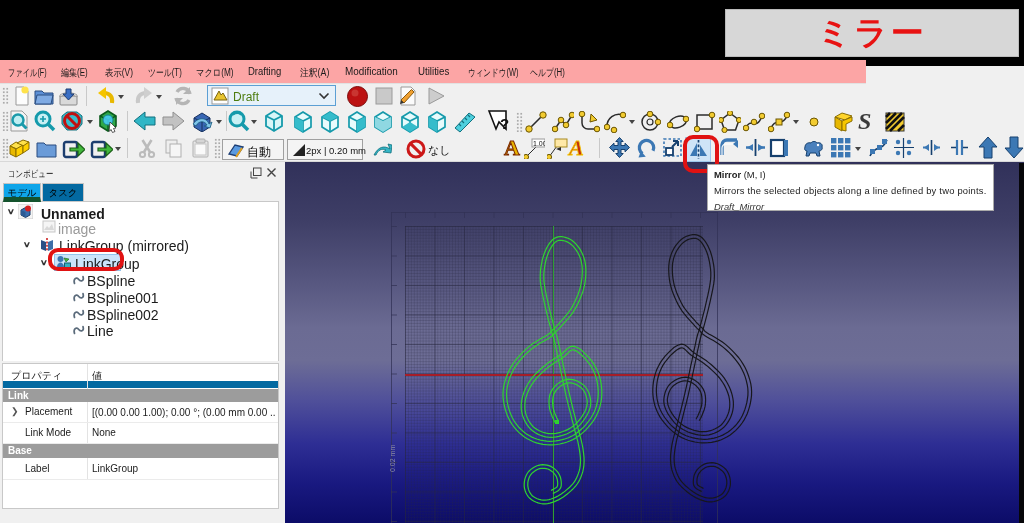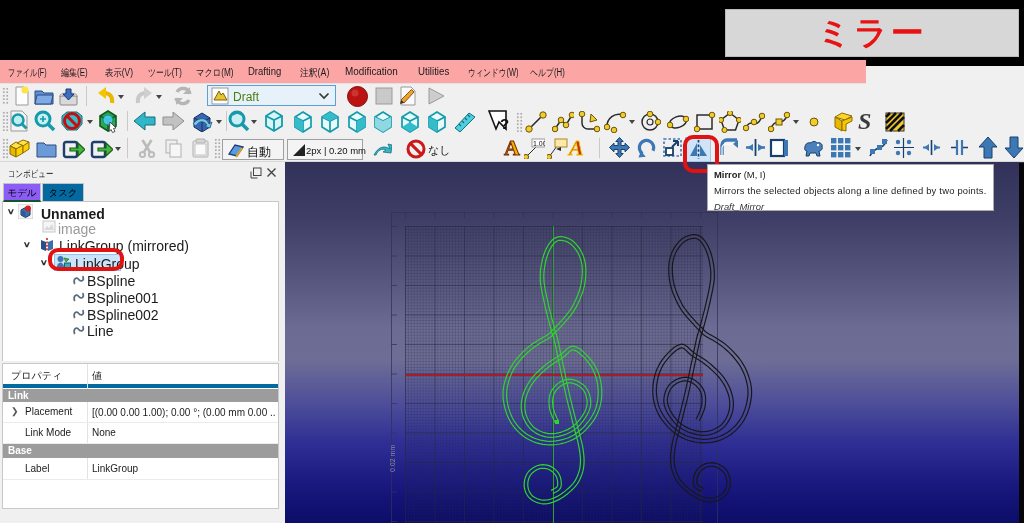--- a/index.html
+++ b/index.html
@@ -424,21 +424,21 @@
 </div>
 <div class="abs" id="panel">
 <span id="ptitle">コンボビュー</span>
 <svg class="ic" style="left:250px;top:5px" width="12" height="12">
       <rect x="3.5" y="1" width="7.5" height="7.5" fill="none" stroke="#444"></rect>
       <path d="M1 4.5V11h6.5" fill="none" stroke="#444"></path>
     </svg>
 <svg class="ic" style="left:266px;top:5px" width="11" height="11">
       <path d="M1.5 1.5l8 8M9.5 1.5l-8 8" stroke="#444" stroke-width="1.4"></path>
     </svg>
-<div class="tab" style="left:3px;width:38px;background:#8b5cf6;border-bottom:2px solid #14532d;z-index:2">モデル</div>
+<div class="tab" style="left:3px;width:38px;background:#0ea5e9;border-bottom:5px solid #14532d;z-index:2">モデル</div>
 <div class="tab" style="left:42px;width:42px;background:#0369a1">タスク</div>
 <div id="tree">
 <div class="chev" style="left:5px;top:5px">∨</div>
 <svg class="ic" style="left:15px;top:2px" width="15" height="15">
         <rect x="0" y="0" width="15" height="15" fill="#f4f4f4" stroke="#ccc"></rect>
         <path d="M3 6l4.5-2.5L12 6v5l-4.5 2.5L3 11z" fill="#3a6fb0" stroke="#1c3a64"></path>
         <path d="M3 6l4.5 2v5L3 11z" fill="#2c5a94"></path>
         <circle cx="10" cy="4.5" r="3" fill="#d42020"></circle>
       </svg>
 <span class="trow" style="left:38px;top:4px;font-weight:bold">Unnamed</span>
@@ -474,21 +474,21 @@
 <svg class="ic" style="left:69px;top:104px" width="14" height="14">
         <path d="M2.5 11.5C1 7 4.5 4.5 6.5 7.2 8.5 10 12.5 9.5 11 4.5" fill="none" stroke="#5b6b7b" stroke-width="1.7" stroke-linecap="round"></path>
       </svg>
 <span class="trow" style="left:84px;top:105px">BSpline002</span>
 <svg class="ic" style="left:69px;top:120px" width="14" height="14">
         <path d="M2.5 11.5C1 7 4.5 4.5 6.5 7.2 8.5 10 12.5 9.5 11 4.5" fill="none" stroke="#5b6b7b" stroke-width="1.7" stroke-linecap="round"></path>
       </svg>
 <span class="trow" style="left:84px;top:121px">Line</span>
 </div>
 <div id="props">
-<div class="prow" style="top:0;height:24px;border-bottom:4px solid #0369a1">
+<div class="prow" style="top:0;height:24px;border-bottom:7px solid #0369a1">
         <span style="position:absolute;left:8px;top:5px">プロパティ</span>
         <span style="position:absolute;left:89px;top:5px">値</span>
       </div>
 <div class="abs" style="left:84px;top:0;width:1px;height:116px;background:#e3e3e3"></div>
 <div class="psec" style="top:25px;height:13px;font-size:10px">Link</div>
 <div class="prow" style="top:38px;height:21px">
         <span style="position:absolute;left:8px;top:4px;font-size:9px;color:#555">❯</span>
         <span style="position:absolute;left:22px;top:4px">Placement</span>
         <span style="position:absolute;left:89px;top:5px;white-space:nowrap;width:183px;overflow:hidden;display:inline-block">[(0.00 0.00 1.00); 0.00 °; (0.00 mm  0.00 ...</span>
       </div>

